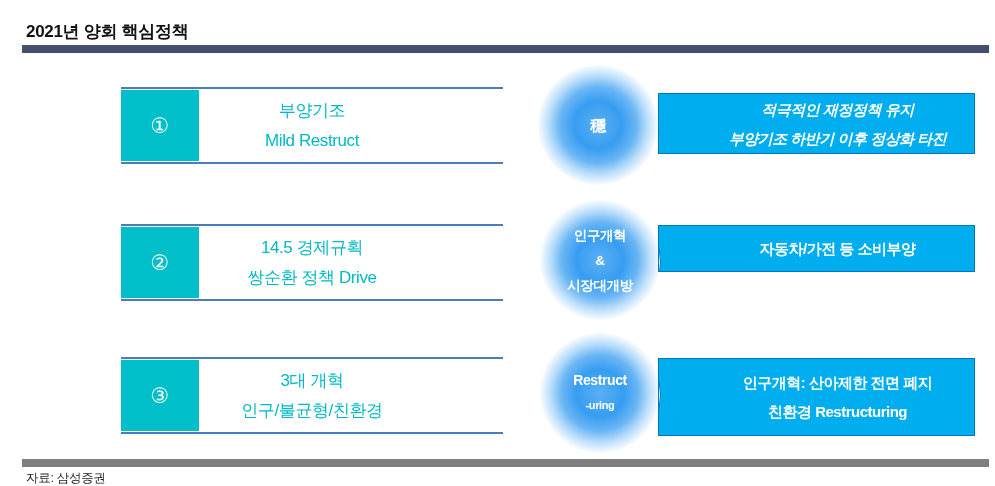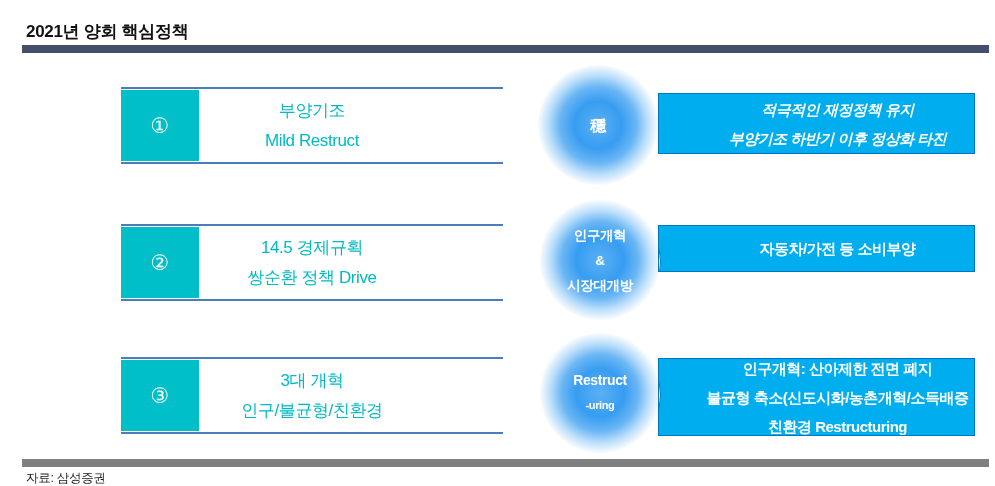--- a/index.html
+++ b/index.html
@@ -125,20 +125,19 @@
       <div>3대 개혁</div>
       <div>인구/불균형/친환경</div>
     </div>
   </div>
   <div class="glow-circle glow-multi" style="left:532px; top:325px;">
     <div class="cl" style="font-size:14px;">Restruct</div>
     <div class="cl" style="font-size:11px;">-uring</div>
   </div>
   <div class="banner banner-r3">
     <div class="bl">인구개혁: 산아제한 전면 폐지</div>
-    <div class="bl">불균형 축소(신도시화/농촌개혁/소득배증</div>
     <div class="bl">친환경 Restructuring</div>
   </div>
 
   <div class="bottom-rule"></div>
   <div class="source-note">자료: 삼성증권</div>
 
 </div>
 
 </body></html>

